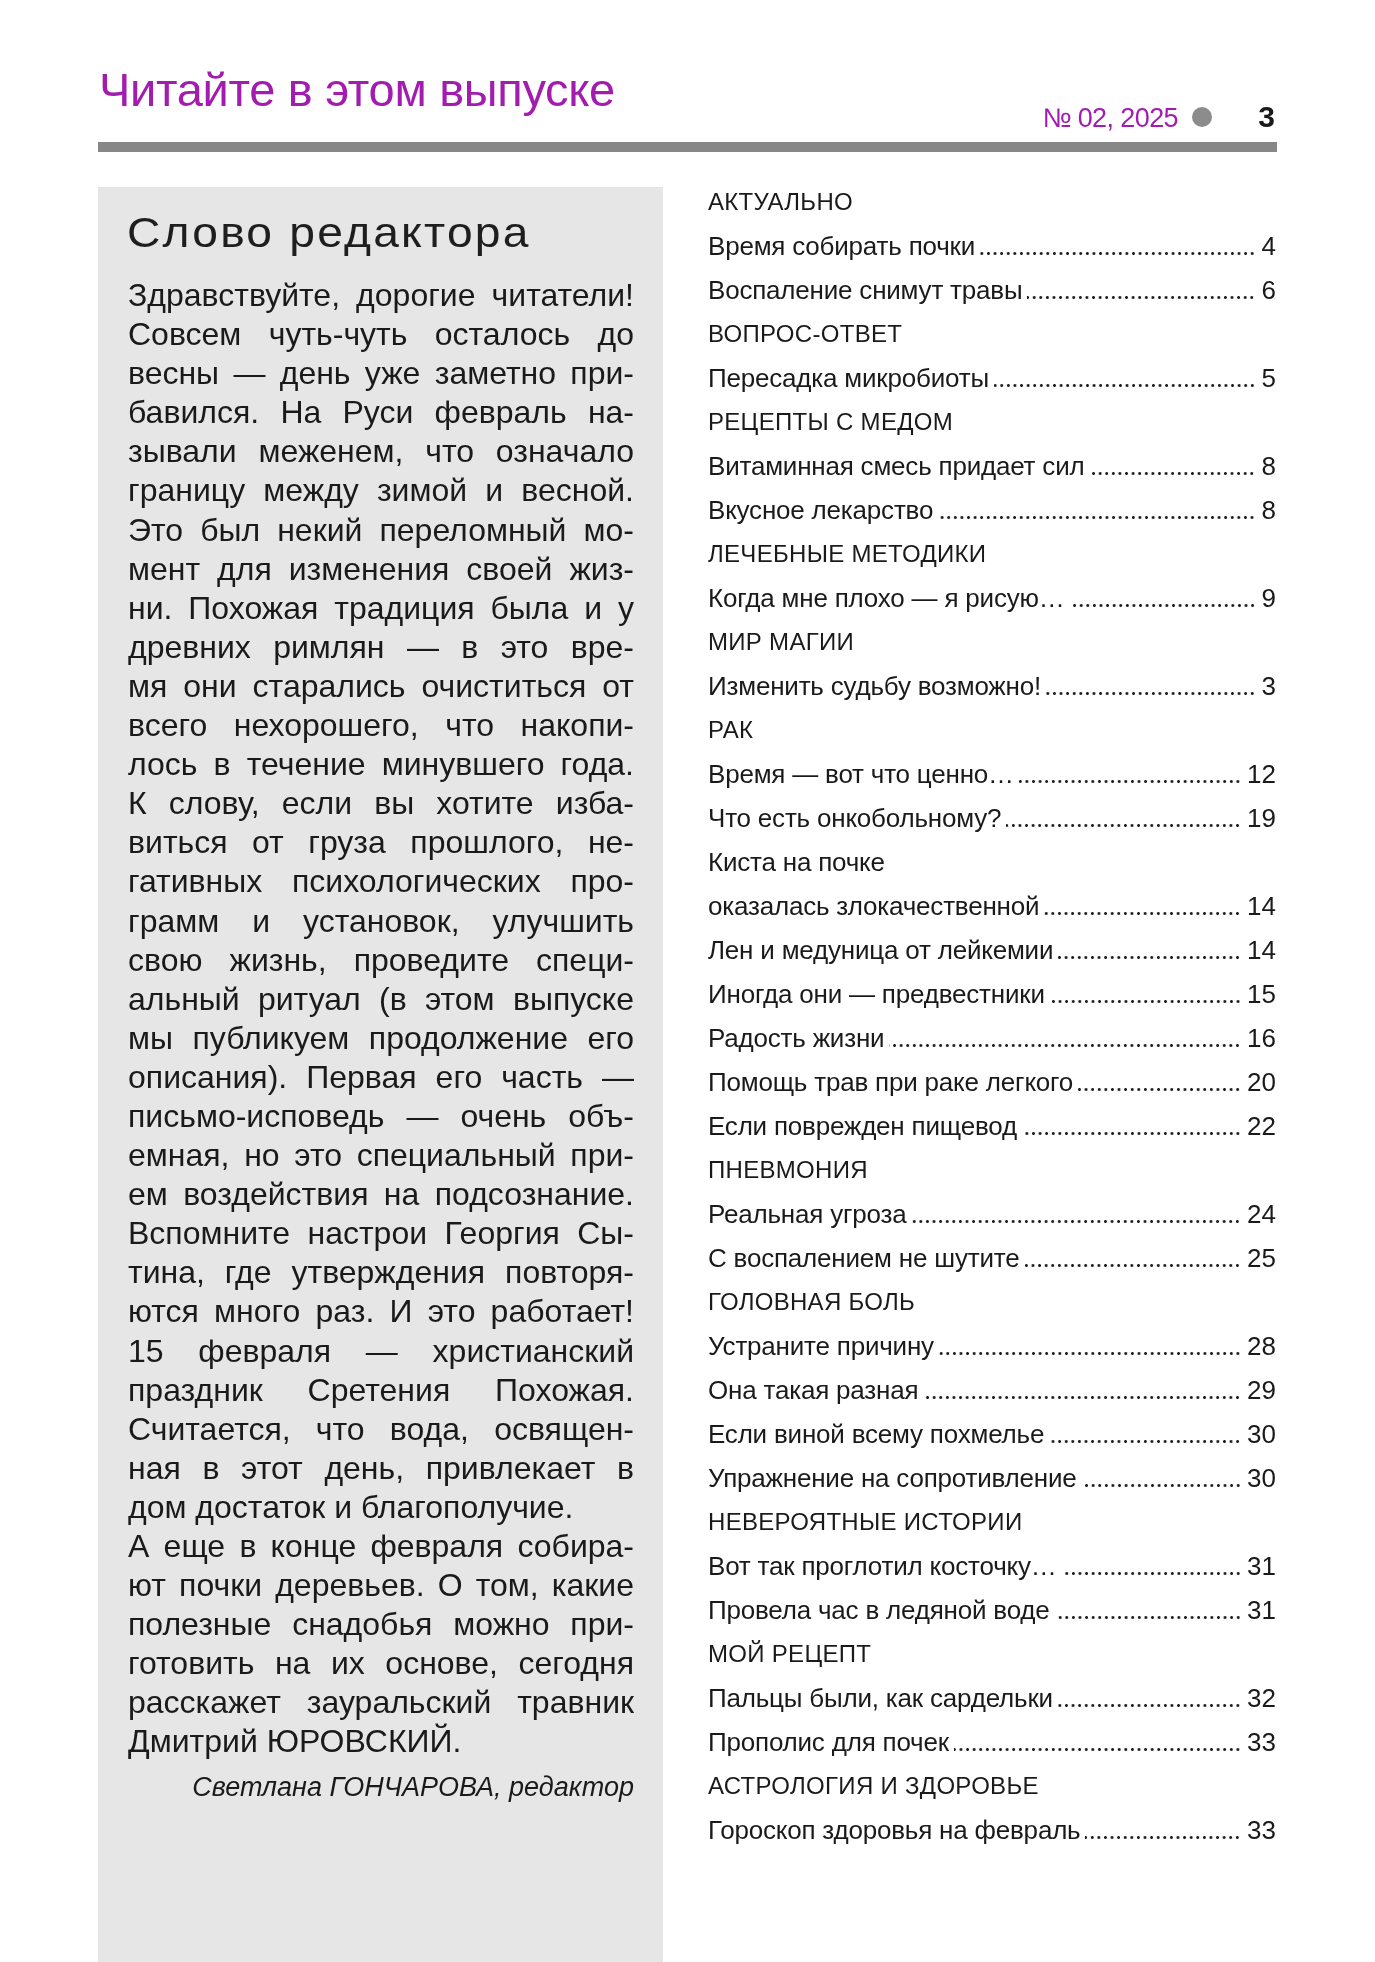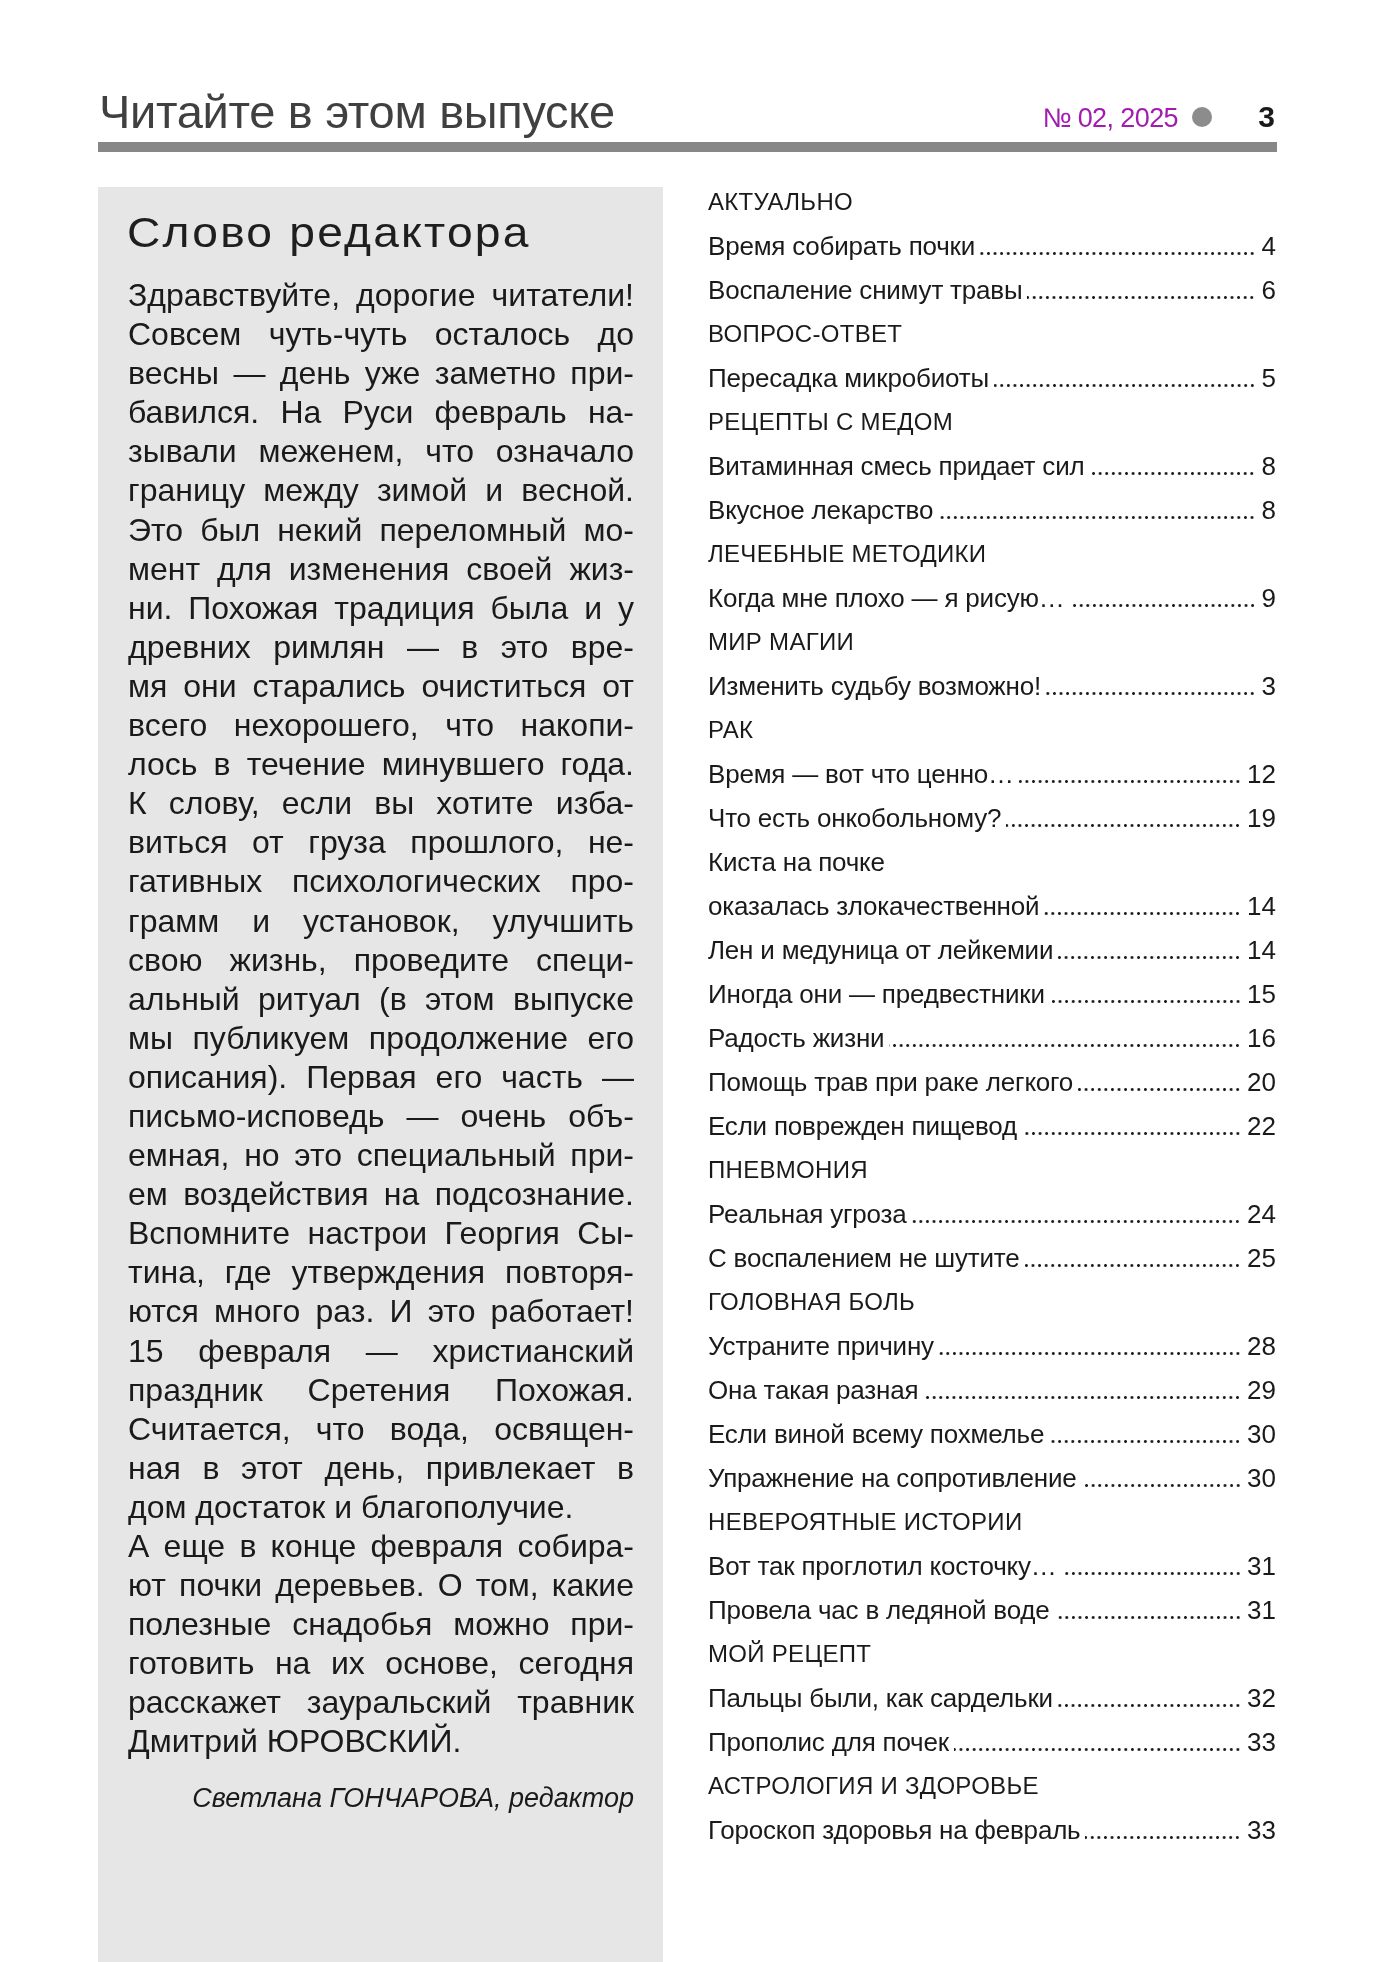--- a/index.html
+++ b/index.html
@@ -15,23 +15,23 @@
       width: 1375px;
       height: 1962px;
       background: var(--page-bg);
       overflow: hidden;
       font-family: "Liberation Sans", sans-serif;
       color: var(--text);
     }
 
     
     .hdr-title {
-      position: absolute; left: 99px; top: 84px;
+      position: absolute; left: 99px; top: 62px;
       font-size: 47px; line-height: 56px;
-      color: #404040; white-space: nowrap; letter-spacing: -0.3px;
+      color: #a21caf; white-space: nowrap; letter-spacing: -0.3px;
     }
     .hdr-issue {
       position: absolute; right: 197px; top: 102px;
       font-size: 27px; line-height: 32px;
       color: #a21caf; letter-spacing: -0.6px; white-space: nowrap;
     }
     .hdr-dot {
       position: absolute; left: 1192px; top: 107px;
       width: 20px; height: 20px; border-radius: 50%;
       background: var(--dot);
@@ -64,21 +64,21 @@
       width: 506px;
     }
     .ed-line {
       font-size: 32px; line-height: 39.1px; height: 39.1px;
       white-space: nowrap;
       text-align: justify; text-align-last: justify;
     }
     .ed-line.last { text-align: left; text-align-last: left; }
     .ed-sign {
       font-size: 27px; font-style: italic;
-      line-height: 39.1px; margin-top: 17px;
+      line-height: 39.1px; margin-top: 6px;
       text-align: right; white-space: nowrap;
     }
 
     
     .toc {
       position: absolute; left: 708px; top: 180px;
       width: 568px;
     }
     .toc-row {
       display: flex; align-items: baseline;

